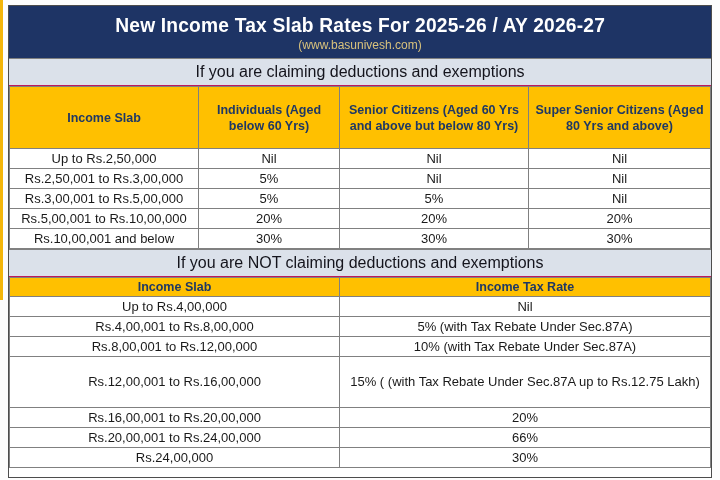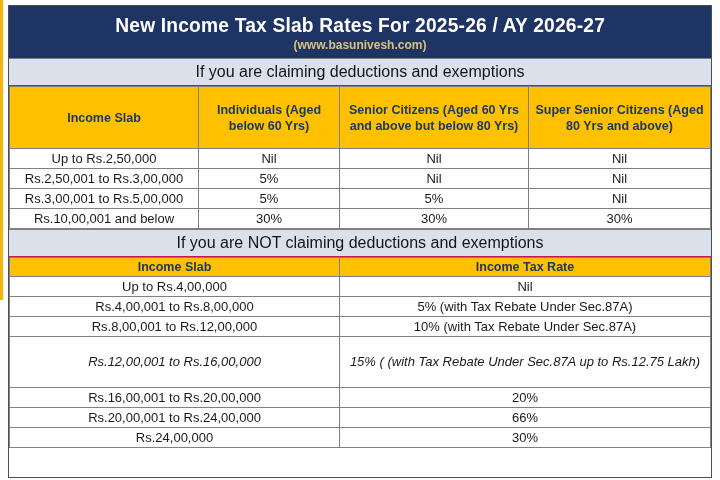--- a/index.html
+++ b/index.html
@@ -44,21 +44,21 @@
     color: #ffffff;
     font-size: 20px;
     font-weight: bold;
     letter-spacing: 0.2px;
     line-height: 24px;
     transform: scaleX(0.96);
   }
   .sub-title {
     color: #d9c27c;
     font-size: 12px;
-    font-weight: bold;
+    font-weight: normal;
     line-height: 14px;
   }
   .band {
     height: 26px;
     background: #dbe1ea;
     border-top: 1px solid #808080;
     border-bottom: 1px solid #be185d;
     box-sizing: content-box;
     display: flex;
     align-items: center;
@@ -88,21 +88,21 @@
   }
   td {
     background: #ffffff;
     color: #1a1a1a;
     font-size: 13px;
     line-height: 16px;
     height: 20px;
   }
   #table1 th { height: 62px; }
   #table2 th { height: 19px; }
-  #table2 td.tall { height: 51px; font-style: italic; }
+  #table2 td.tall { height: 51px; }
   
   #table1 col.c0 { width: 189px; }
   #table1 col.c1 { width: 141px; }
   #table1 col.c2 { width: 189px; }
   #table2 col.c0 { width: 330px; }
 </style>
 </head>
 <body>
 
 <div class="canvas">
@@ -145,20 +145,26 @@
           <td>Nil</td>
           <td>Nil</td>
         </tr>
         <tr>
           <td>Rs.3,00,001 to Rs.5,00,000</td>
           <td>5%</td>
           <td>5%</td>
           <td>Nil</td>
         </tr>
         <tr>
+          <td>Rs.5,00,001 to Rs.10,00,000</td>
+          <td>20%</td>
+          <td>20%</td>
+          <td>20%</td>
+        </tr>
+        <tr>
           <td>Rs.10,00,001 and below</td>
           <td>30%</td>
           <td>30%</td>
           <td>30%</td>
         </tr>
       </tbody>
     </table>
 
     <div class="band">If you are NOT claiming deductions and exemptions</div>
 

